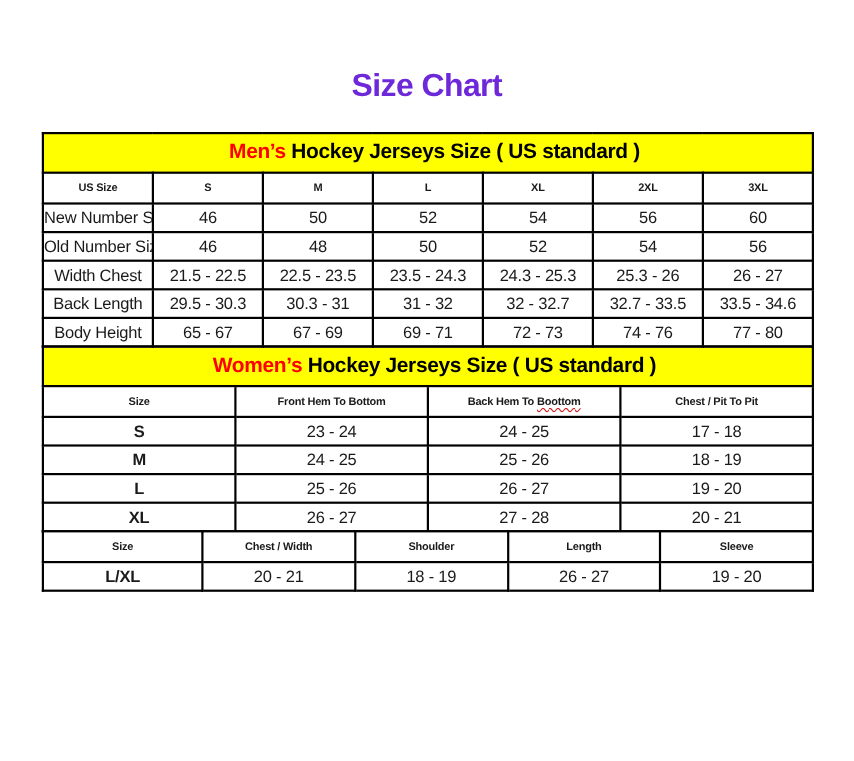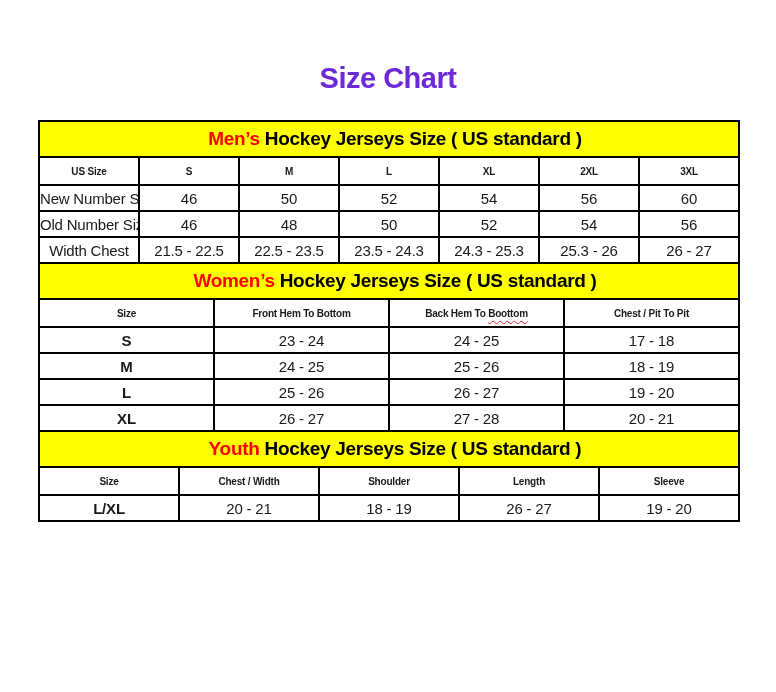--- a/index.html
+++ b/index.html
@@ -113,20 +113,38 @@
     </tr>
     <tr>
       <td class="c0">Width Chest</td>
       <td>21.5 - 22.5</td>
       <td>22.5 - 23.5</td>
       <td>23.5 - 24.3</td>
       <td>24.3 - 25.3</td>
       <td>25.3 - 26</td>
       <td>26 - 27</td>
     </tr>
+    <tr>
+      <td class="c0">Back Length</td>
+      <td>29.5 - 30.3</td>
+      <td>30.3 - 31</td>
+      <td>31 - 32</td>
+      <td>32 - 32.7</td>
+      <td>32.7 - 33.5</td>
+      <td>33.5 - 34.6</td>
+    </tr>
+    <tr>
+      <td class="c0">Body Height</td>
+      <td>65 - 67</td>
+      <td>67 - 69</td>
+      <td>69 - 71</td>
+      <td>72 - 73</td>
+      <td>74 - 76</td>
+      <td>77 - 80</td>
+    </tr>
   </tbody>
     </table>
 
   <table>
     <tbody>
         <tr>
       <th class="band-cell" colspan="4">
         <span class="hl">Women’s</span><span> Hockey Jerseys Size ( US standard )</span>
       </th>
     </tr>
@@ -158,25 +176,20 @@
       <td class="c0 lbl-bold">XL</td>
       <td>26 - 27</td>
       <td>27 - 28</td>
       <td>20 - 21</td>
     </tr>
   </tbody>
     </table>
 
   <table>
     <tbody>
-        <tr>
-      <th class="band-cell" colspan="5">
-        <span class="hl">Youth</span><span> Hockey Jerseys Size ( US standard )</span>
-      </th>
-    </tr>
     <tr>
       <th class="col-h c0">Size</th>
       <th class="col-h">Chest / Width</th>
       <th class="col-h">Shoulder</th>
       <th class="col-h">Length</th>
       <th class="col-h">Sleeve</th>
     </tr>
     <tr>
       <td class="c0 lbl-bold">L/XL</td>
       <td>20 - 21</td>

